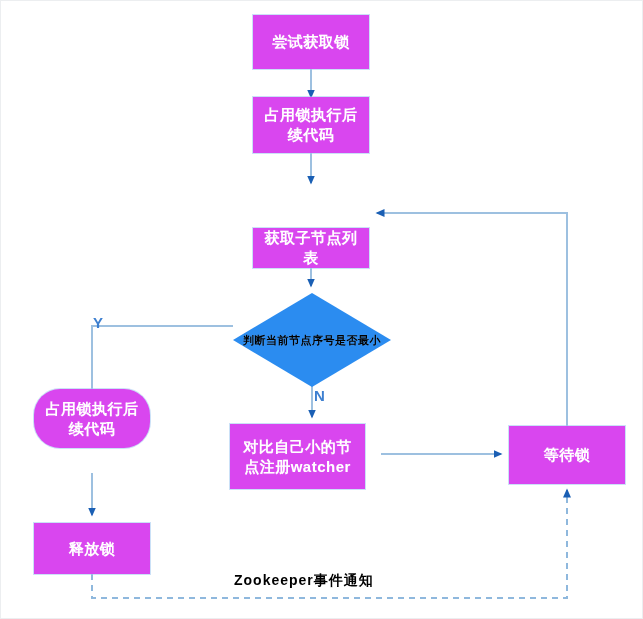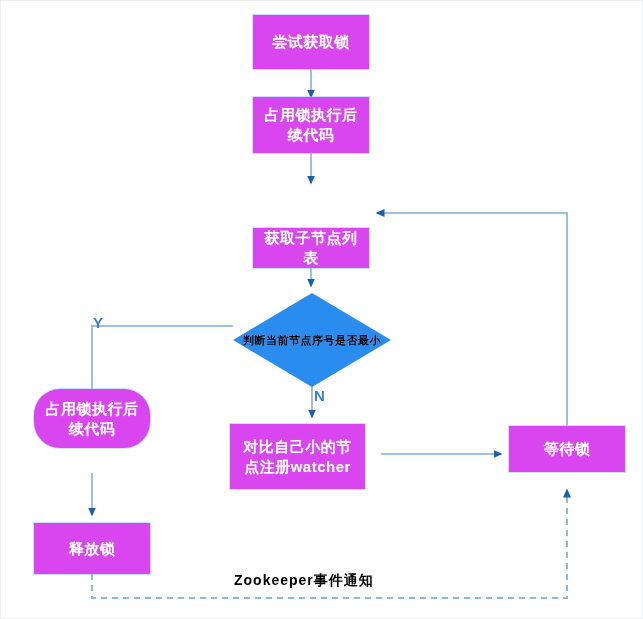--- a/index.html
+++ b/index.html
@@ -144,21 +144,21 @@
   </div>
 
   <div class="node" style="left:33px; top:522px; width:116px; height:51px;">
     <span>释放锁</span>
   </div>
 
   <div class="node" style="left:229px; top:423px; width:135px; height:65px;">
     <span>对比自己小的节点注册watcher</span>
   </div>
 
-  <div class="node" style="left:508px; top:425px; width:116px; height:46px;">
+  <div class="node" style="left:508px; top:425px; width:116px; height:58px;">
     <span>等待锁</span>
   </div>
 
   <div class="edge-label" style="left:92px; top:313px;">Y</div>
 
   <div class="edge-label" style="left:313px; top:386px;">N</div>
 
   <div class="edge-label dashed-note" style="left:233px; top:571px;">Zookeeper事件通知</div>
 
 </div>

